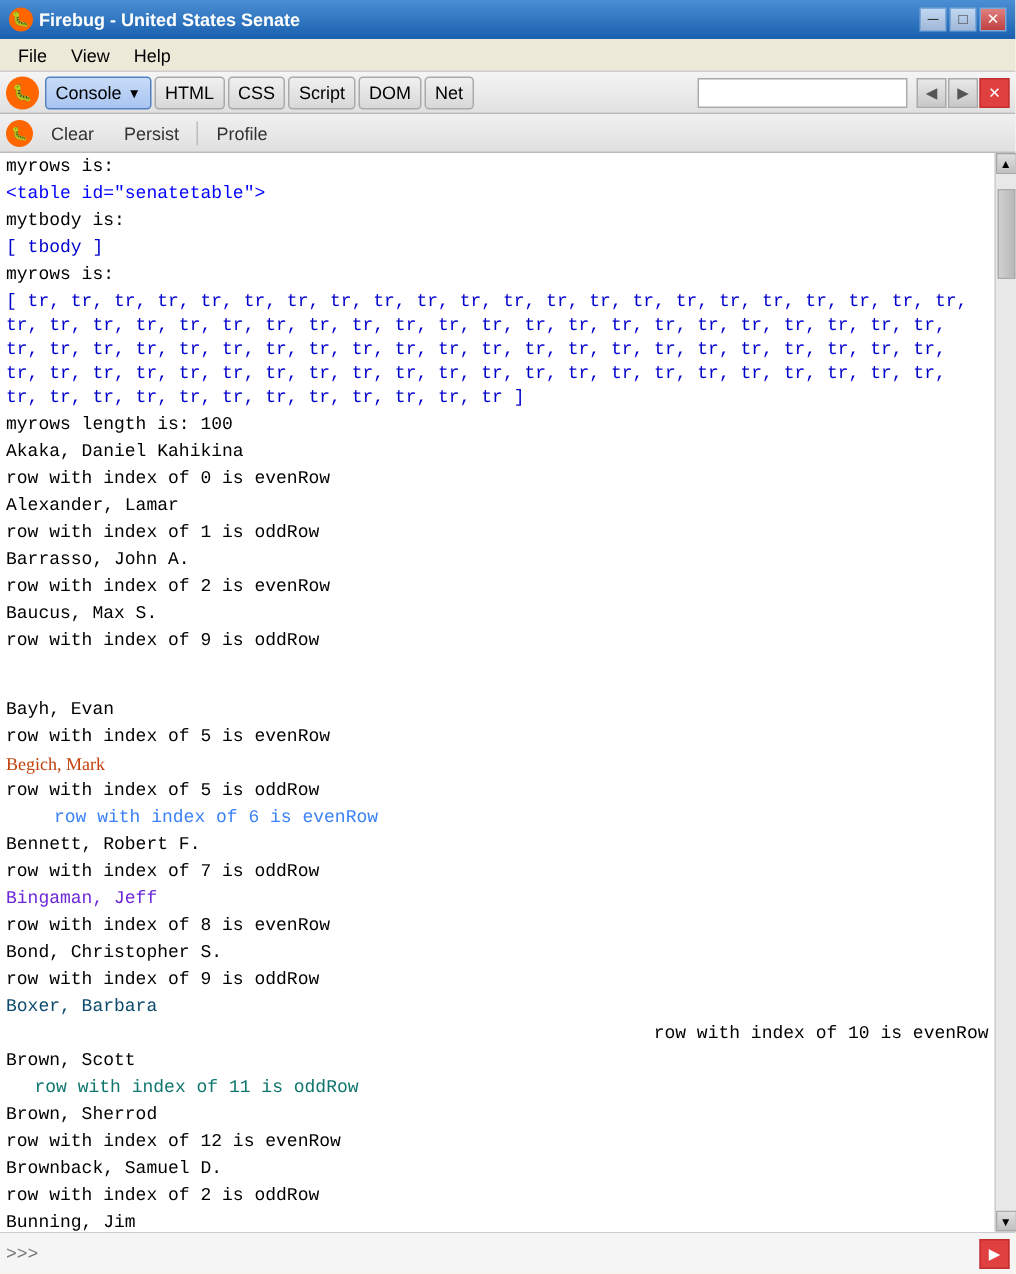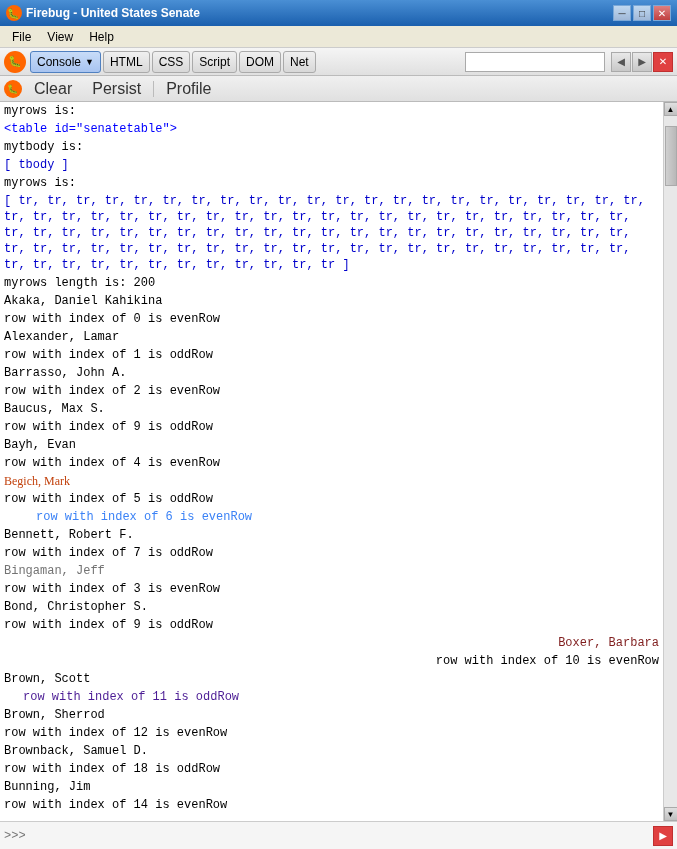--- a/index.html
+++ b/index.html
@@ -130,21 +130,21 @@
     }
     .toolbar2-icon {
       width: 18px; height: 18px;
       background: #ff6600;
       border-radius: 50%;
       display: flex; align-items: center; justify-content: center;
       font-size: 9px; color: white;
     }
     .toolbar2-btn {
       padding: 2px 8px;
-      font-size: 16px;
+      font-size: 12px;
       cursor: pointer;
       background: transparent;
       border: none;
       color: #333;
     }
     .toolbar2-separator { width: 1px; height: 16px; background: #bbb; }
 
     
     .main-area {
       display: flex;
@@ -265,48 +265,48 @@
 
 <div class="main-area">
   <div class="console-output" id="console-output">
 
   <div class="console-line" style="color: rgb(0, 0, 0);">myrows is:</div>
       <div class="console-line"><span style="color: blue;">&lt;table id="senatetable"&gt;</span></div>
       <div class="console-line" style="color: rgb(0, 0, 0);">mytbody is:</div>
       <div class="console-line"><span style="color: #0000cc;">[ tbody ]</span></div>
       <div class="console-line" style="color: rgb(0, 0, 0);">myrows is:</div>
       <div class="console-line"><span style="color: #0000cc;">[ tr, tr, tr, tr, tr, tr, tr, tr, tr, tr, tr, tr, tr, tr, tr, tr, tr, tr, tr, tr, tr, tr, tr, tr, tr, tr, tr, tr, tr, tr, tr, tr, tr, tr, tr, tr, tr, tr, tr, tr, tr, tr, tr, tr, tr, tr, tr, tr, tr, tr, tr, tr, tr, tr, tr, tr, tr, tr, tr, tr, tr, tr, tr, tr, tr, tr, tr, tr, tr, tr, tr, tr, tr, tr, tr, tr, tr, tr, tr, tr, tr, tr, tr, tr, tr, tr, tr, tr, tr, tr, tr, tr, tr, tr, tr, tr, tr, tr, tr, tr ]</span></div>
-      <div class="console-line" style="color: rgb(0, 0, 0);">myrows length is: 200</div>
+      <div class="console-line" style="color: rgb(0, 0, 0);">myrows length is: 100</div>
       <div class="console-line" style="color: rgb(0, 0, 0);">Akaka, Daniel Kahikina</div>
       <div class="console-line" style="color: rgb(0, 0, 0);">row with index of 0 is evenRow</div>
       <div class="console-line" style="color: rgb(0, 0, 0);">Alexander, Lamar</div>
       <div class="console-line" style="color: rgb(0, 0, 0);">row with index of 1 is oddRow</div>
       <div class="console-line" style="color: rgb(0, 0, 0);">Barrasso, John A.</div>
       <div class="console-line" style="color: rgb(0, 0, 0);">row with index of 2 is evenRow</div>
       <div class="console-line" style="color: rgb(0, 0, 0);">Baucus, Max S.</div>
       <div class="console-line" style="color: rgb(0, 0, 0);">row with index of 9 is oddRow</div>
-      <div class="console-line" style="color: rgb(0, 0, 0);">Bayh, Evan</div>
-      <div class="console-line" style="color: rgb(0, 0, 0);">row with index of 4 is evenRow</div>
+      <div class="console-line" style="color: rgb(0, 0, 0); margin-top: 28px;">Bayh, Evan</div>
+      <div class="console-line" style="color: rgb(0, 0, 0);">row with index of 5 is evenRow</div>
       <div class="console-line" style="color: #c2410c; font-family: Liberation Serif, serif;">Begich, Mark</div>
       <div class="console-line" style="color: rgb(0, 0, 0);">row with index of 5 is oddRow</div>
       <div class="console-line" style="color: #3b82f6; padding-left: 36px;">row with index of 6 is evenRow</div>
       <div class="console-line" style="color: rgb(0, 0, 0);">Bennett, Robert F.</div>
       <div class="console-line" style="color: rgb(0, 0, 0);">row with index of 7 is oddRow</div>
-      <div class="console-line" style="color: #737373;">Bingaman, Jeff</div>
-      <div class="console-line" style="color: rgb(0, 0, 0);">row with index of 3 is evenRow</div>
+      <div class="console-line" style="color: #6d28d9;">Bingaman, Jeff</div>
+      <div class="console-line" style="color: rgb(0, 0, 0);">row with index of 8 is evenRow</div>
       <div class="console-line" style="color: rgb(0, 0, 0);">Bond, Christopher S.</div>
       <div class="console-line" style="color: rgb(0, 0, 0);">row with index of 9 is oddRow</div>
-      <div class="console-line" style="color: #7f1d1d; text-align: right;">Boxer, Barbara</div>
+      <div class="console-line" style="color: #0c4a6e;">Boxer, Barbara</div>
       <div class="console-line" style="color: rgb(0, 0, 0); text-align: right;">row with index of 10 is evenRow</div>
       <div class="console-line" style="color: rgb(0, 0, 0);">Brown, Scott</div>
-      <div class="console-line" style="color: #4c1d95; padding-left: 23px;">row with index of 11 is oddRow</div>
+      <div class="console-line" style="color: #0f766e; padding-left: 23px;">row with index of 11 is oddRow</div>
       <div class="console-line" style="color: rgb(0, 0, 0);">Brown, Sherrod</div>
       <div class="console-line" style="color: rgb(0, 0, 0);">row with index of 12 is evenRow</div>
       <div class="console-line" style="color: rgb(0, 0, 0);">Brownback, Samuel D.</div>
-      <div class="console-line" style="color: rgb(0, 0, 0);">row with index of 18 is oddRow</div>
+      <div class="console-line" style="color: rgb(0, 0, 0);">row with index of 2 is oddRow</div>
       <div class="console-line" style="color: rgb(0, 0, 0);">Bunning, Jim</div>
       <div class="console-line" style="color: rgb(0, 0, 0);">row with index of 14 is evenRow</div>
     </div>
   <div class="scrollbar">
     <div class="scrollbar-btn">▲</div>
     <div class="scrollbar-track">
       <div class="scrollbar-thumb"></div>
     </div>
     <div class="scrollbar-btn">▼</div>
   </div>

